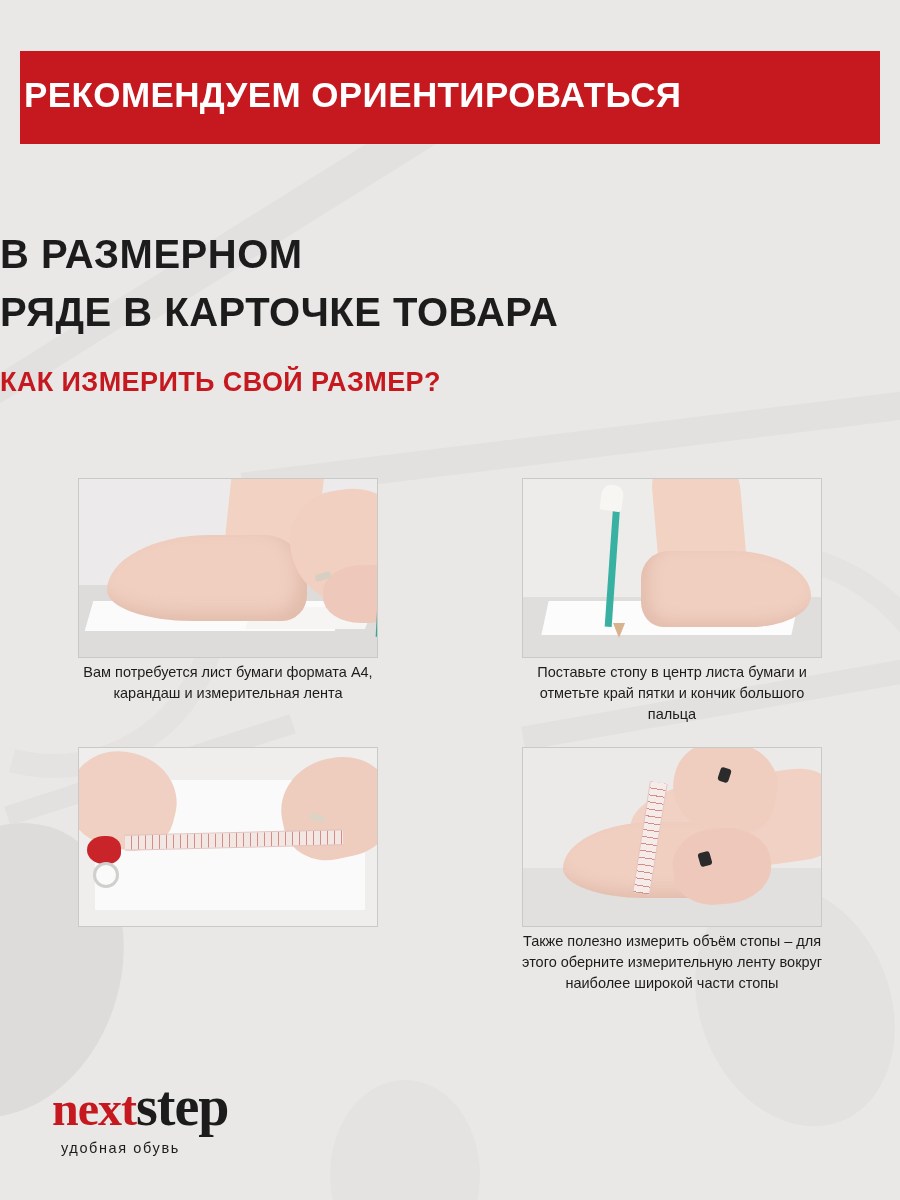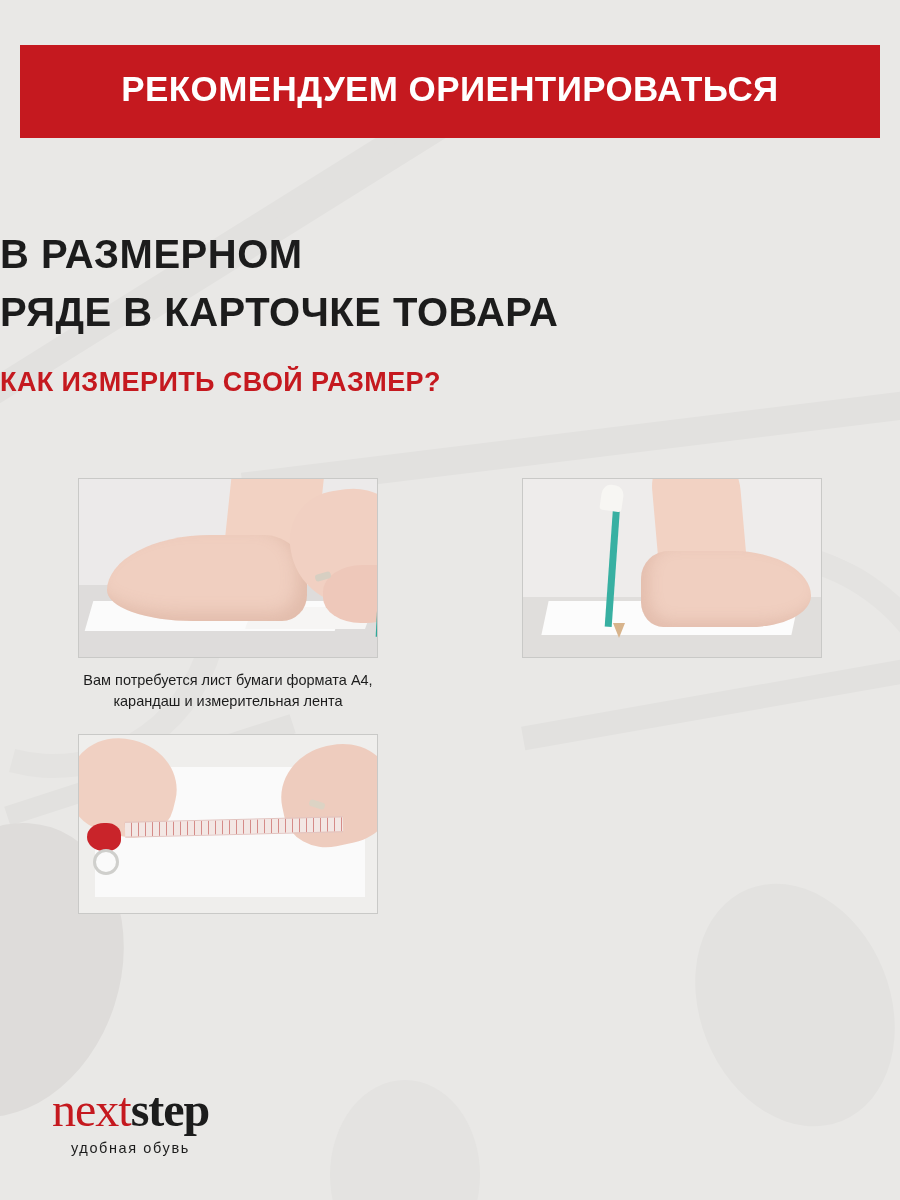--- a/index.html
+++ b/index.html
@@ -94,26 +94,26 @@
     position: relative;
     z-index: 2;
     width: 900px;
     height: 1200px;
   }
 
   
   .banner {
     position: absolute;
     left: 20px;
-    top: 45px;
+    top: 51px;
     width: 860px;
     background: #c5191f;
     padding: 22px 4px 26px;
     box-sizing: border-box;
-    text-align: center;
+    text-align: left;
   }
   .banner-line {
     color: #ffffff;
     font-size: 35px;
     font-weight: bold;
     letter-spacing: 0.4px;
     line-height: 1.28;
     text-transform: uppercase;
   }
 
@@ -157,21 +157,21 @@
   .photo {
     width: 300px;
     height: 180px;
     border: 1px solid #c9c9c7;
     box-sizing: border-box;
     position: relative;
     overflow: hidden;
     background: #f3f2f1;
   }
   .caption {
-    margin-top: 12px;
+    margin-top: 4px;
     text-align: center;
     color: #1c1c1c;
     font-size: 14.5px;
     line-height: 1.45;
   }
 
   
   .p1-bgtop { position:absolute; left:0; top:0; width:100%; height:108px; background:#eceaea; }
   .p1-bgbot { position:absolute; left:0; bottom:0; width:100%; height:72px; background:#dedcdb; }
   .p1-paper { position:absolute; left:10px; bottom:26px; width:250px; height:30px; background:#fbfbfb; transform: skewX(-16deg); }
@@ -298,35 +298,35 @@
   
   .logo {
     position: absolute;
     left: 52px;
     bottom: 44px;
   }
   .logo-word { line-height: 1; }
   .logo-next {
     font-family: "Liberation Serif", serif;
     font-size: 48px;
-    font-weight: normal;
+    font-weight: bold;
     color: #c5191f;
     letter-spacing: -1px;
   }
   .logo-step {
     font-family: "Liberation Serif", serif;
-    font-size: 48px;
+    font-size: 56px;
     font-weight: bold;
     color: #1c1c1c;
     letter-spacing: -1px;
     text-align: right;
   }
   .logo-tag {
     margin-top: 6px;
-    margin-left: 19px;
+    margin-left: 9px;
     font-size: 14.5px;
     color: #1c1c1c;
     letter-spacing: 1.6px;
   }
 </style>
 </head>
 <body>
 
 <div class="bg-layer">
   <div class="bg-band b1"></div>
@@ -376,35 +376,50 @@
       <div class="photo">
         <div class="p2-bgtop"></div>
         <div class="p2-bgbot"></div>
         <div class="p2-paper"></div>
         <div class="p2-leg"></div>
         <div class="p2-foot"></div>
         <div class="p2-pencil"></div>
         <div class="p2-eraser"></div>
         <div class="p2-pencil-tip"></div>
       </div>
+      <div class="caption">Поставьте стопу в центр листа бумаги и отметьте край пятки и кончик большого пальца</div>
     </div>
 
     <div class="step">
       <div class="photo">
         <div class="p3-bg"></div>
         <div class="p3-paper"></div>
         <div class="p3-hand-l"></div>
         <div class="p3-hand-r"></div>
         <div class="p3-ringband"></div>
         <div class="p3-tape"></div>
         <div class="p3-case"></div>
         <div class="p3-ring"></div>
       </div>
     </div>
 
+    <div class="step">
+      <div class="photo">
+        <div class="p4-bg"></div>
+        <div class="p4-floor"></div>
+        <div class="p4-leg"></div>
+        <div class="p4-foot"></div>
+        <div class="p4-tape"></div>
+        <div class="p4-hand-top"></div>
+        <div class="p4-hand-bot"></div>
+        <div class="p4-nail1"></div>
+        <div class="p4-nail2"></div>
+      </div>
+      <div class="caption">Также полезно измерить объём стопы – для этого оберните измерительную ленту вокруг наиболее широкой части стопы</div>
+    </div>
 
   </div>
 
   <div class="logo">
     <div class="logo-word">
       <span class="logo-next">next</span><span class="logo-step">step</span>
     </div>
     <div class="logo-tag">удобная обувь</div>
   </div>
 

